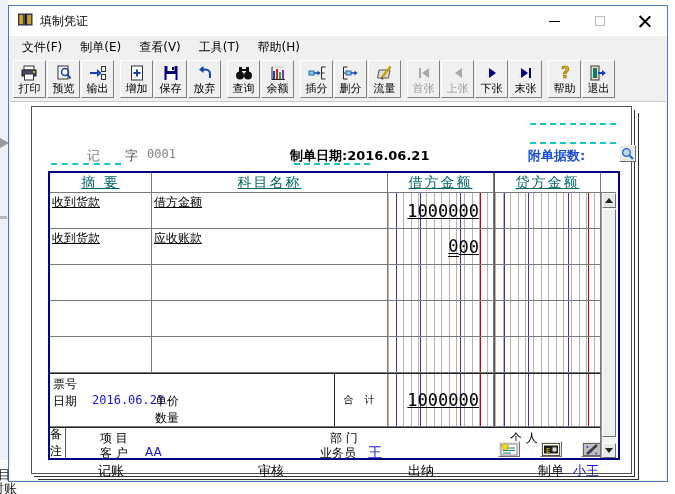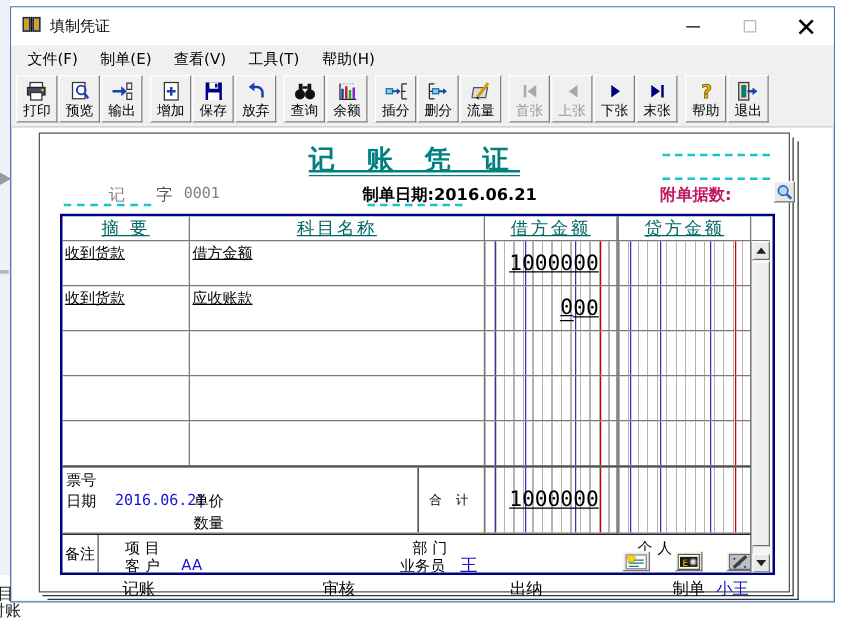--- a/index.html
+++ b/index.html
@@ -49,21 +49,21 @@
   .d1 { left:19px;  top:56px; width:70px; }
   .d2 { left:262px; top:56px; width:76px; }
   .d3 { left:498px; top:16px; width:86px; }
   .d4 { left:498px; top:35px; width:86px; }
 
   .meta { position:absolute; left:0; right:0; top:40px; height:18px; font-size:13px; }
   .m-ji   { position:absolute; left:55px;  color:#808080; }
   .m-zi   { position:absolute; left:93px;  color:#555; }
   .m-no   { position:absolute; left:115px; color:#808080; font-family:"DejaVu Sans Mono",monospace; font-size:12px; }
   .m-date { position:absolute; left:258px; color:#000; font-weight:bold; }
-  .m-att  { position:absolute; left:496px; color:#be185d; font-weight:bold; }
+  .m-att  { position:absolute; left:496px; color:#1d4ed8; font-weight:bold; }
   .m-mag  { position:absolute; left:587px; top:-2px; width:17px; height:17px; background:#e8e8e8; border:1px solid; border-color:#fff #707070 #707070 #fff; display:flex; align-items:center; justify-content:center; }
 
   
   .vtable { position:absolute; left:16px; top:64px; width:572px; height:289px; border:2px solid #000080; display:grid; grid-template-columns:102px 236px 106px 107px 15px; grid-template-rows:20px 36px 36px 36px 36px 36px 54px 31px; background:#fff; }
   .cell { border-right:1px solid #7a7a7a; border-bottom:1px solid #7a7a7a; overflow:hidden;text-decoration:underline; }
   .th { display:flex; align-items:center; justify-content:center; color:#066; font-size:14px; letter-spacing:2px; }
   .txt { font-size:12px; padding:1px 2px; }
   .money { position:relative; display:flex; align-items:center; justify-content:flex-end; padding-right:14px; font-family:"DejaVu Sans Mono",monospace; font-size:17px;
     background-image:
       linear-gradient(#cc0000,#cc0000),
@@ -80,21 +80,21 @@
   .frow { position:relative; grid-column:1 / 3; font-size:12px; }
   .f-left { position:absolute; left:0; top:0; bottom:0; width:285px; border-right:1px solid #222; }
   .f-ticket { position:absolute; left:3px; top:2px; }
   .f-datelb { position:absolute; left:3px; top:19px; }
   .f-date   { position:absolute; left:42px; top:19px; color:#1414cc; font-family:"DejaVu Sans Mono",monospace; }
   .f-unit { position:absolute; left:105px; top:19px; }
   .f-qty  { position:absolute; left:105px; top:36px; }
   .f-total { position:absolute; left:285px; right:0; top:0; bottom:0; display:flex; align-items:center; justify-content:center; letter-spacing:4px; font-size:10px; }
 
   .rrow { position:relative; grid-column:1 / 5; font-size:12px; }
-  .r-label { position:absolute; left:0; top:0; bottom:0; width:29px; border-right:1px solid #555; display:flex; align-items:center; justify-content:center; }
+  .r-label { position:absolute; left:0; top:0; bottom:0; width:16px; border-right:1px solid #555; display:flex; align-items:center; justify-content:center; }
   .r-f { position:absolute; white-space:nowrap; }
   .blue { color:#1414cc; }
   .mini-btn { position:absolute; top:13px; width:22px; height:16px; background:#e8e8e8; border:1px solid; border-color:#fff #707070 #707070 #fff; display:flex; align-items:center; justify-content:center; }
 
   
   .sbar { grid-row:2 / 9; grid-column:5; position:relative; background:#f4f4f4; border-left:1px solid #999; }
   .sb-btn { position:absolute; left:0; width:14px; height:15px; background:#e9e9e9; border:1px solid; border-color:#fff #707070 #707070 #fff; display:flex; align-items:center; justify-content:center; }
   .sb-up { top:0; } .sb-dn { bottom:0; }
   .tri-up { width:0;height:0;border-left:4px solid transparent;border-right:4px solid transparent;border-bottom:5px solid #222; }
   .tri-dn { width:0;height:0;border-left:4px solid transparent;border-right:4px solid transparent;border-top:5px solid #222; }
@@ -331,21 +331,20 @@
         <span class="lb">退出</span>
       </div>
     </div>
   </div>
 
   <div class="client">
     <div class="stack-b"></div>
     <div class="stack-a"></div>
     <div class="paper">
 
-      <div class="v-title"><span>记 账 凭 证</span></div>
 
       <div class="dash d1"></div>
       <div class="dash d2"></div>
       <div class="dash d3"></div>
       <div class="dash d4"></div>
 
       <div class="meta">
         <span class="m-ji">记</span>
         <span class="m-zi">字</span>
         <span class="m-no">0001</span>

